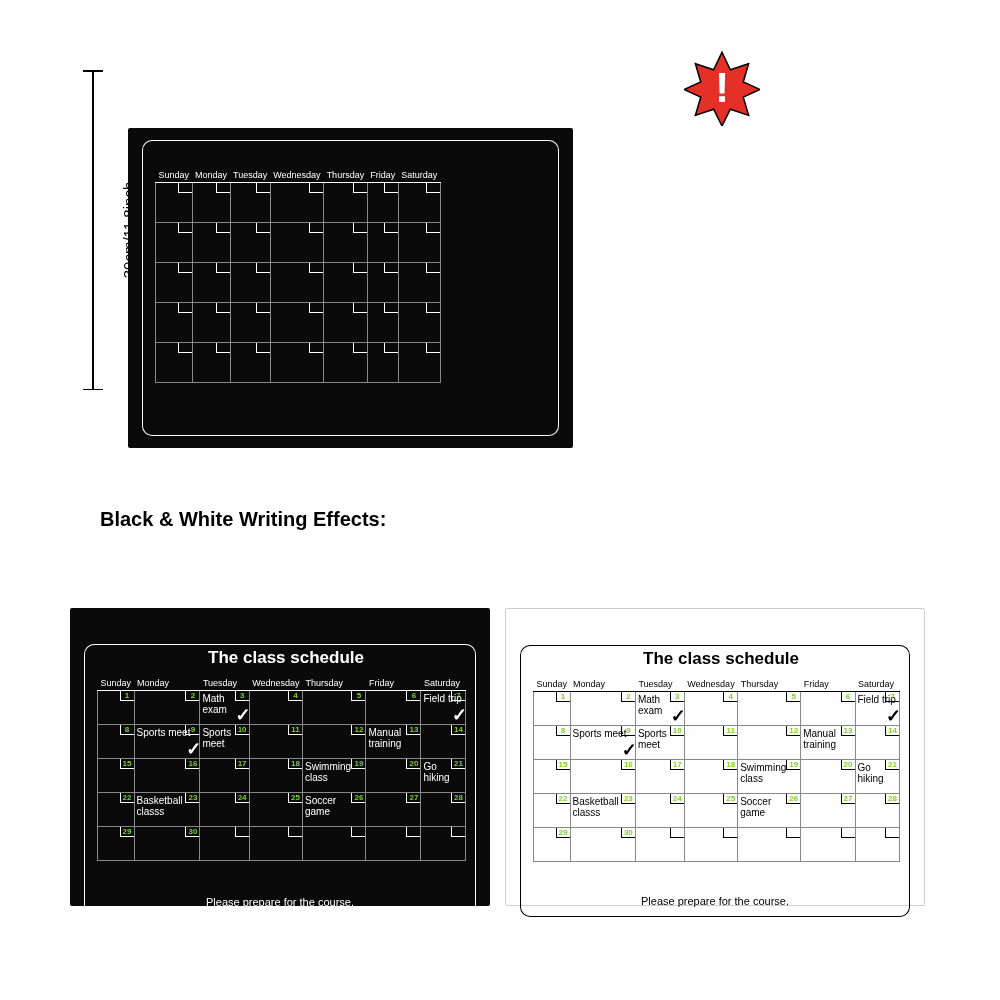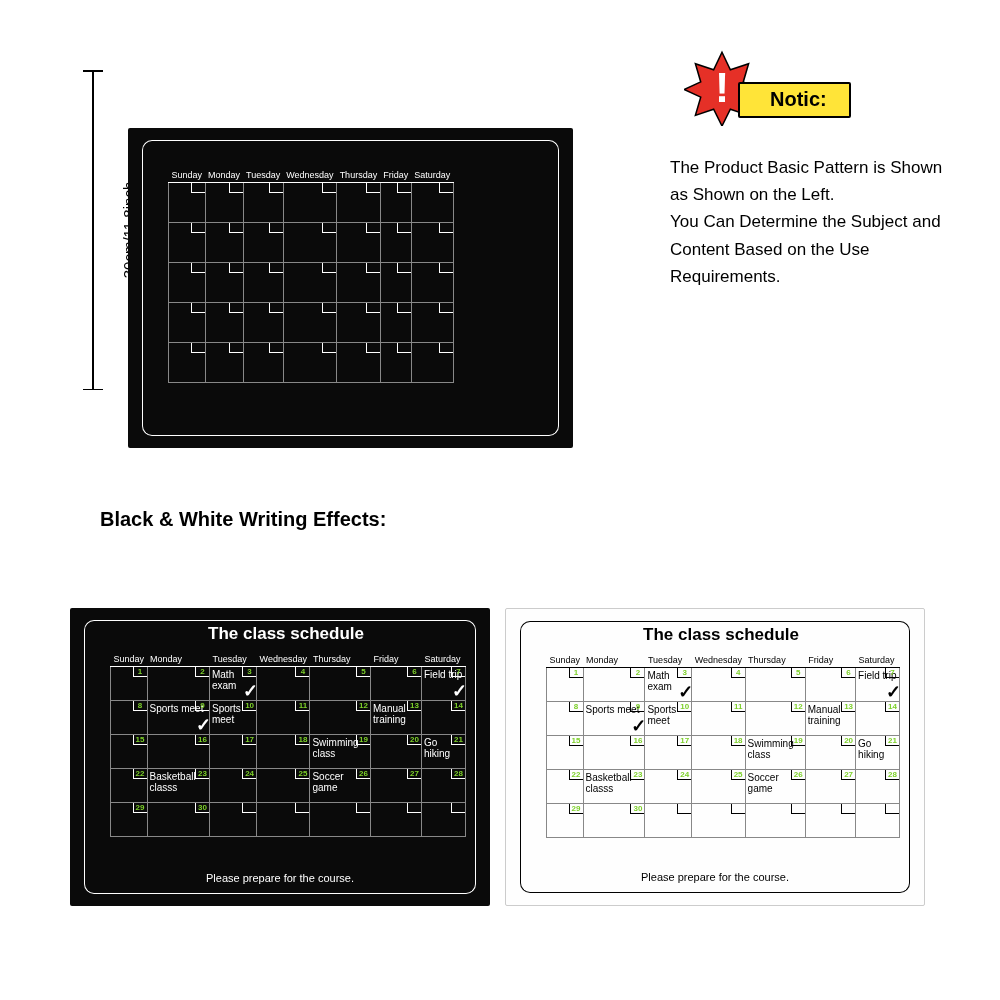--- a/index.html
+++ b/index.html
@@ -119,27 +119,28 @@
   .board.white .edge { background: #000; }
   .edge.top { top: 0; left: 22px; right: 22px; height: 1px; }
   .edge.bottom { bottom: 0; left: 22px; right: 22px; height: 1px; }
   .edge.left { left: 0; top: 16px; bottom: 16px; width: 1px; }
   .edge.right { right: 0; top: 16px; bottom: 16px; width: 1px; }
   .board-title {
     text-align: center;
     font-size: 17px;
     padding: 4px 0 0 12px;
     font-weight: bold;
+    margin-top: 24px;
   }
   .board-title-space {
     height: 28px;
   }
   .cal {
     position: absolute;
-    left: 26px;
+    left: 13px;
     right: 10px;
     bottom: 40px;
     border-collapse: collapse;
     table-layout: fixed;
   }
   .board.main .cal { top: 28px; }
   .board.mini .cal { top: 32px; bottom: 30px; }
   .cal th {
     font-size: 9px;
     font-weight: normal;
@@ -412,23 +413,21 @@
     </div>
   </div>
 </div>
 
 <div class="notice-block">
   <div class="notice-badge">
     <svg class="star" viewBox="0 0 100 100">
       <polygon points="50,3 61,26 85,18 78,42 100,52 78,62 85,86 61,78 50,100 39,78 15,86 22,62 0,52 22,42 15,18 39,26" fill="#e53027" stroke="#000" stroke-width="2"></polygon>
       <text x="50" y="68" text-anchor="middle" font-size="56" font-weight="bold" fill="#fff" font-family="Arial">!</text>
     </svg>
-    <div class="banner">Notic:</div>
   </div>
-  <div class="notice-text">The Product Basic Pattern is Shown as Shown on the Left.<br>You Can Determine the Subject and Content Based on the Use  Requirements.</div>
 </div>
 
 <div class="section-heading">Black &amp; White Writing Effects:</div>
 
 <div id="board-black-mini" class="board black mini">
   <div class="board-inner">
     <div class="corner tl"></div>
       <div class="corner tr"></div>
       <div class="corner bl"></div>
       <div class="corner br"></div>

